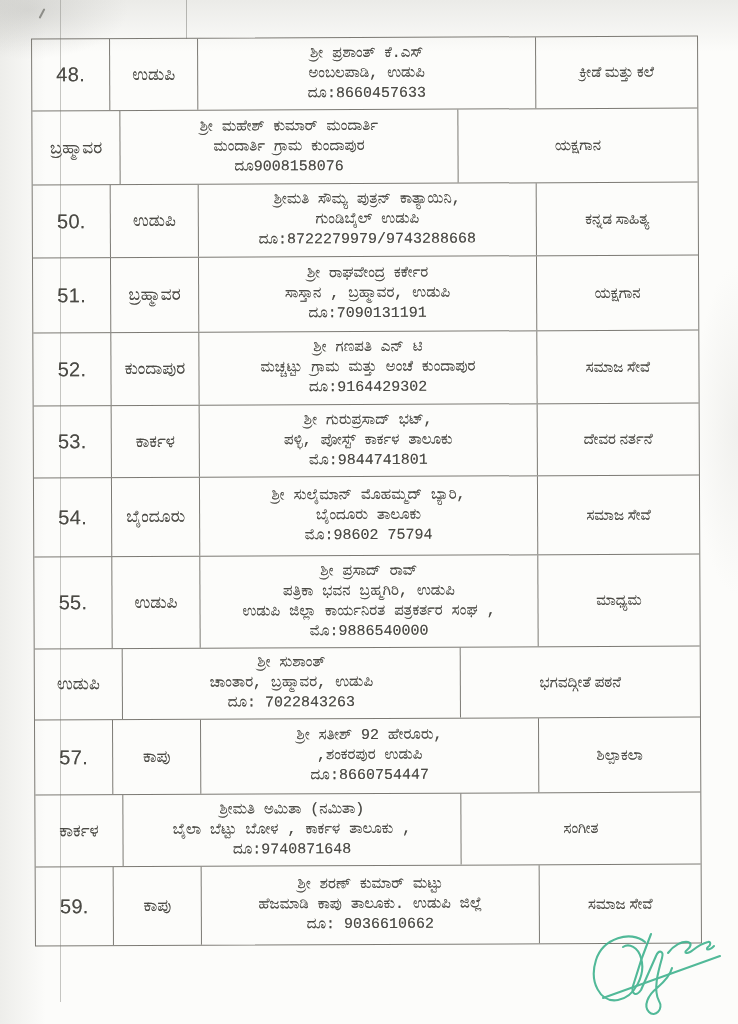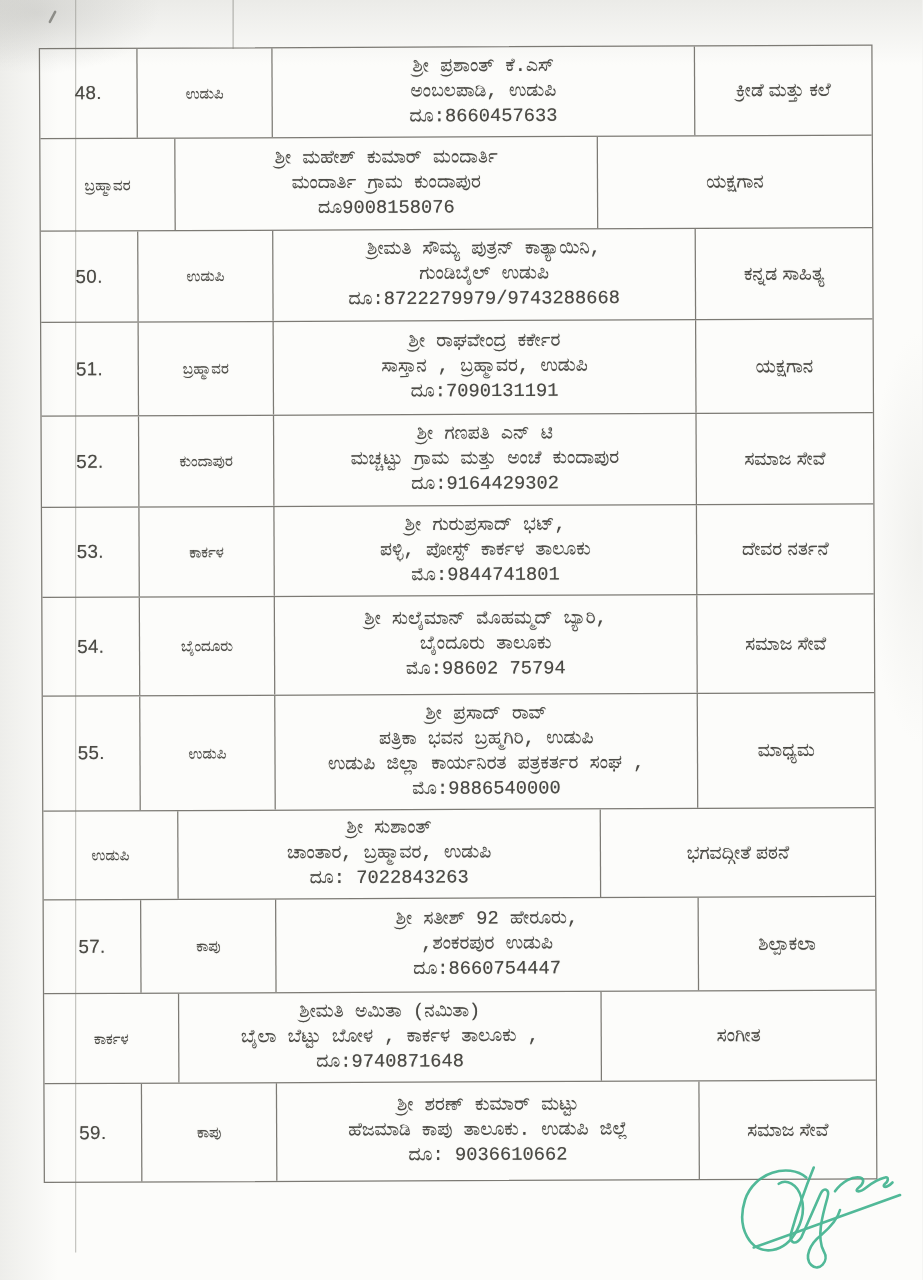--- a/index.html
+++ b/index.html
@@ -30,23 +30,23 @@
     box-sizing:border-box;
   }
   .t-row{display:flex;border-bottom:1px solid #7c7a74;box-sizing:border-box;}
   .t-row:last-child{border-bottom:none;}
   .cell{
     border-right:1px solid #7c7a74;box-sizing:border-box;
     display:flex;flex-direction:column;justify-content:center;align-items:center;
     text-align:center;padding:2px 4px;
     text-shadow:0 0 0.6px rgba(75,74,69,0.55);
   }
-  .cell:last-child{border-right:none;}
-  .c1{width:78px;font-size:15px;letter-spacing:0.3px;}
-  .c2{width:108px;font-size:12px;}
+  .cell:last-child{border-right:none;font-family:Liberation Serif, serif;}
+  .c1{width:78px;font-size:20px;letter-spacing:0.3px;}
+  .c2{width:88px;font-size:17px;}
   .c3{width:338px;font-size:15px;}
   .c4{flex:1;font-size:15px;}
   .detail-line{line-height:20px;white-space:nowrap;font-family:Liberation Mono, monospace;}
   
   .signature{position:absolute;left:583px;top:916px;width:150px;height:104px;}
   .signature svg{display:block;width:100%;height:100%;}
 </style>
 </head>
 <body>
 

